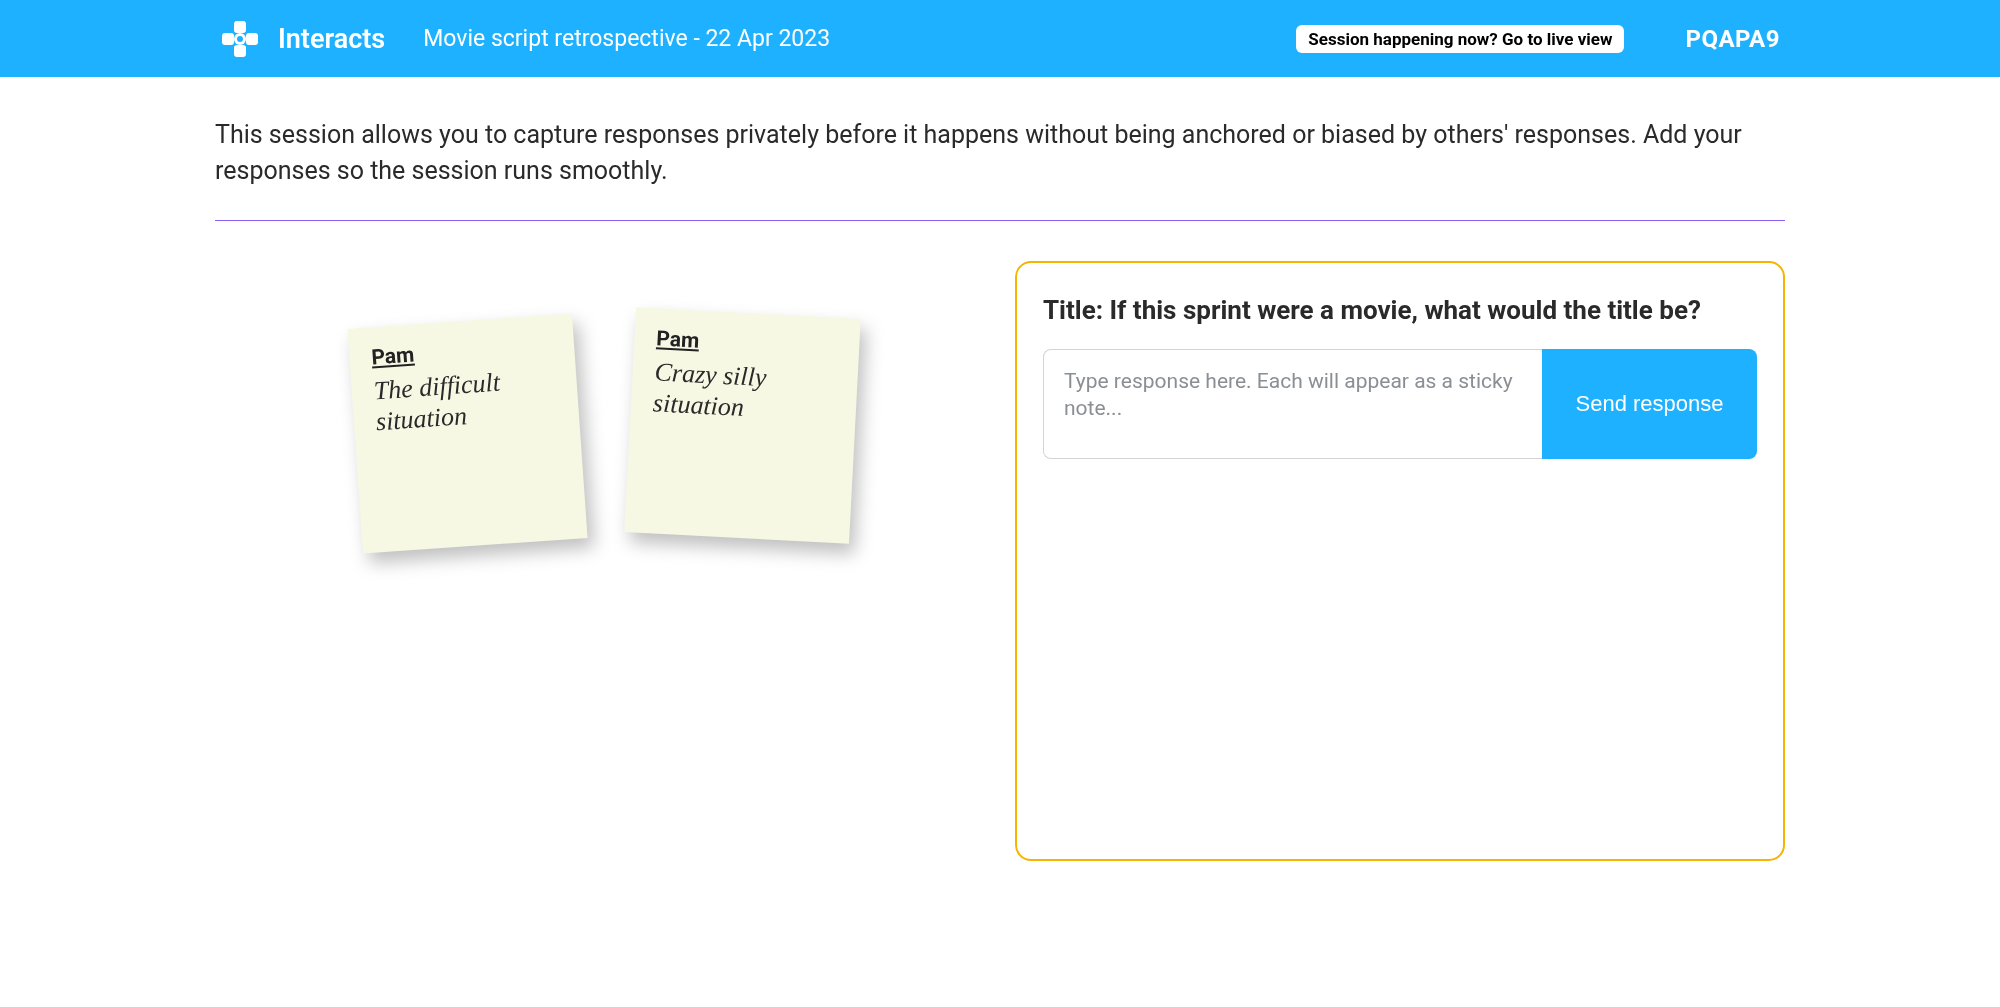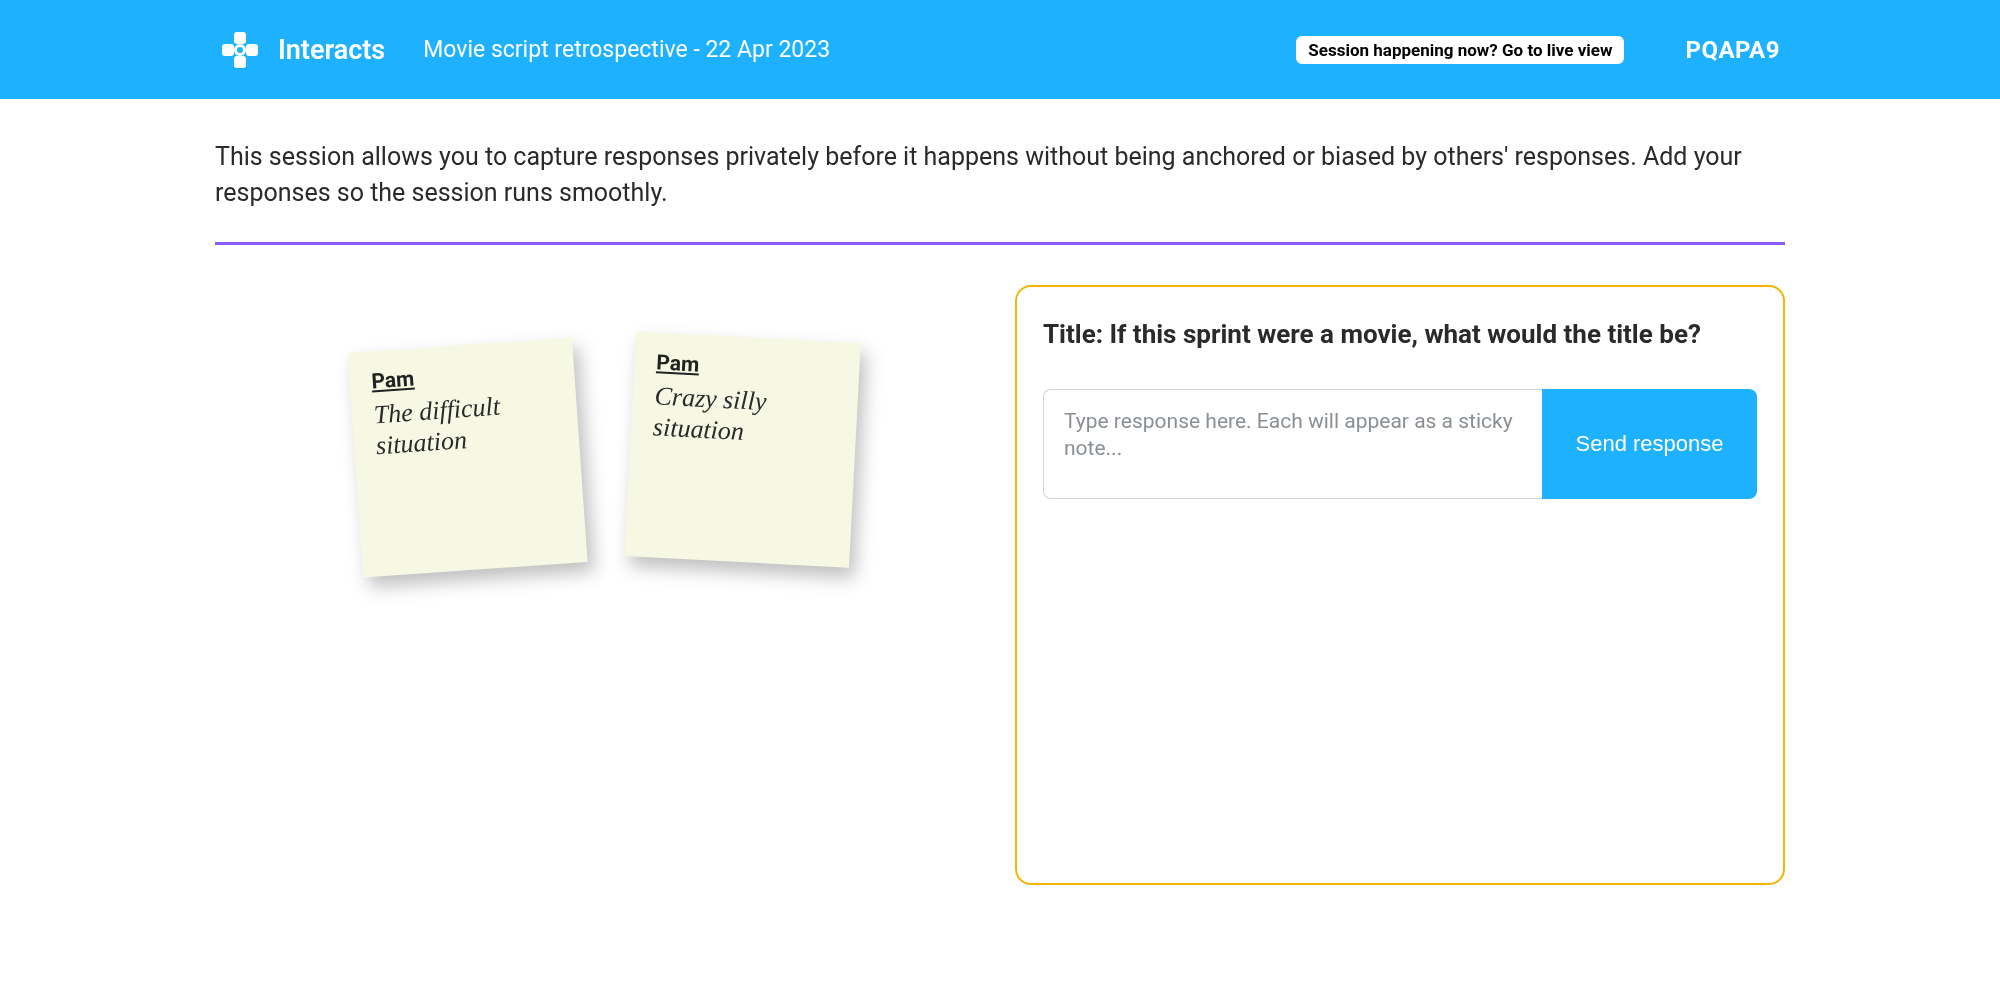--- a/index.html
+++ b/index.html
@@ -3,21 +3,21 @@
 <meta charset="utf-8">
 <style>
   * { box-sizing: border-box; margin: 0; padding: 0; }
   body {
     font-family: -apple-system, BlinkMacSystemFont, "Segoe UI", Roboto, Helvetica, Arial, sans-serif;
     background: #fff;
     color: #222;
   }
   .header {
     background: #1eb1ff;
-    height: 99px;
+    height: 77px;
     display: flex;
     align-items: center;
     padding: 0 220px;
     gap: 26px;
     color: #fff;
   }
   .logo {
     display: flex;
     align-items: center;
     gap: 18px;
@@ -45,21 +45,21 @@
   .container {
     max-width: 1570px;
     margin: 0 auto;
     padding: 40px 0 0 0;
   }
   .intro {
     font-size: 25px;
     line-height: 1.45;
     color: #2a2a2a;
     padding-bottom: 30px;
-    border-bottom: 3px solid #8b5cf6;
+    border-bottom: 1px solid #8b5cf6;
   }
 
   .work-area {
     display: flex;
     gap: 40px;
     padding-top: 40px;
   }
   .notes-area {
     flex: 1;
     position: relative;
@@ -95,21 +95,21 @@
     border: 2px solid #f5b400;
     border-radius: 16px;
     padding: 32px 26px 18px 26px;
     display: flex;
     flex-direction: column;
   }
   .prompt-title {
     font-size: 26px;
     font-weight: 700;
     color: #2a2a2a;
-    margin-bottom: 40px;
+    margin-bottom: 24px;
   }
   .poster-wrap {
     display:flex;
     justify-content:center;
     margin-bottom: 70px;
   }
   .poster {
     width: 220px;
     height: 280px;
     background: #f5b400;

